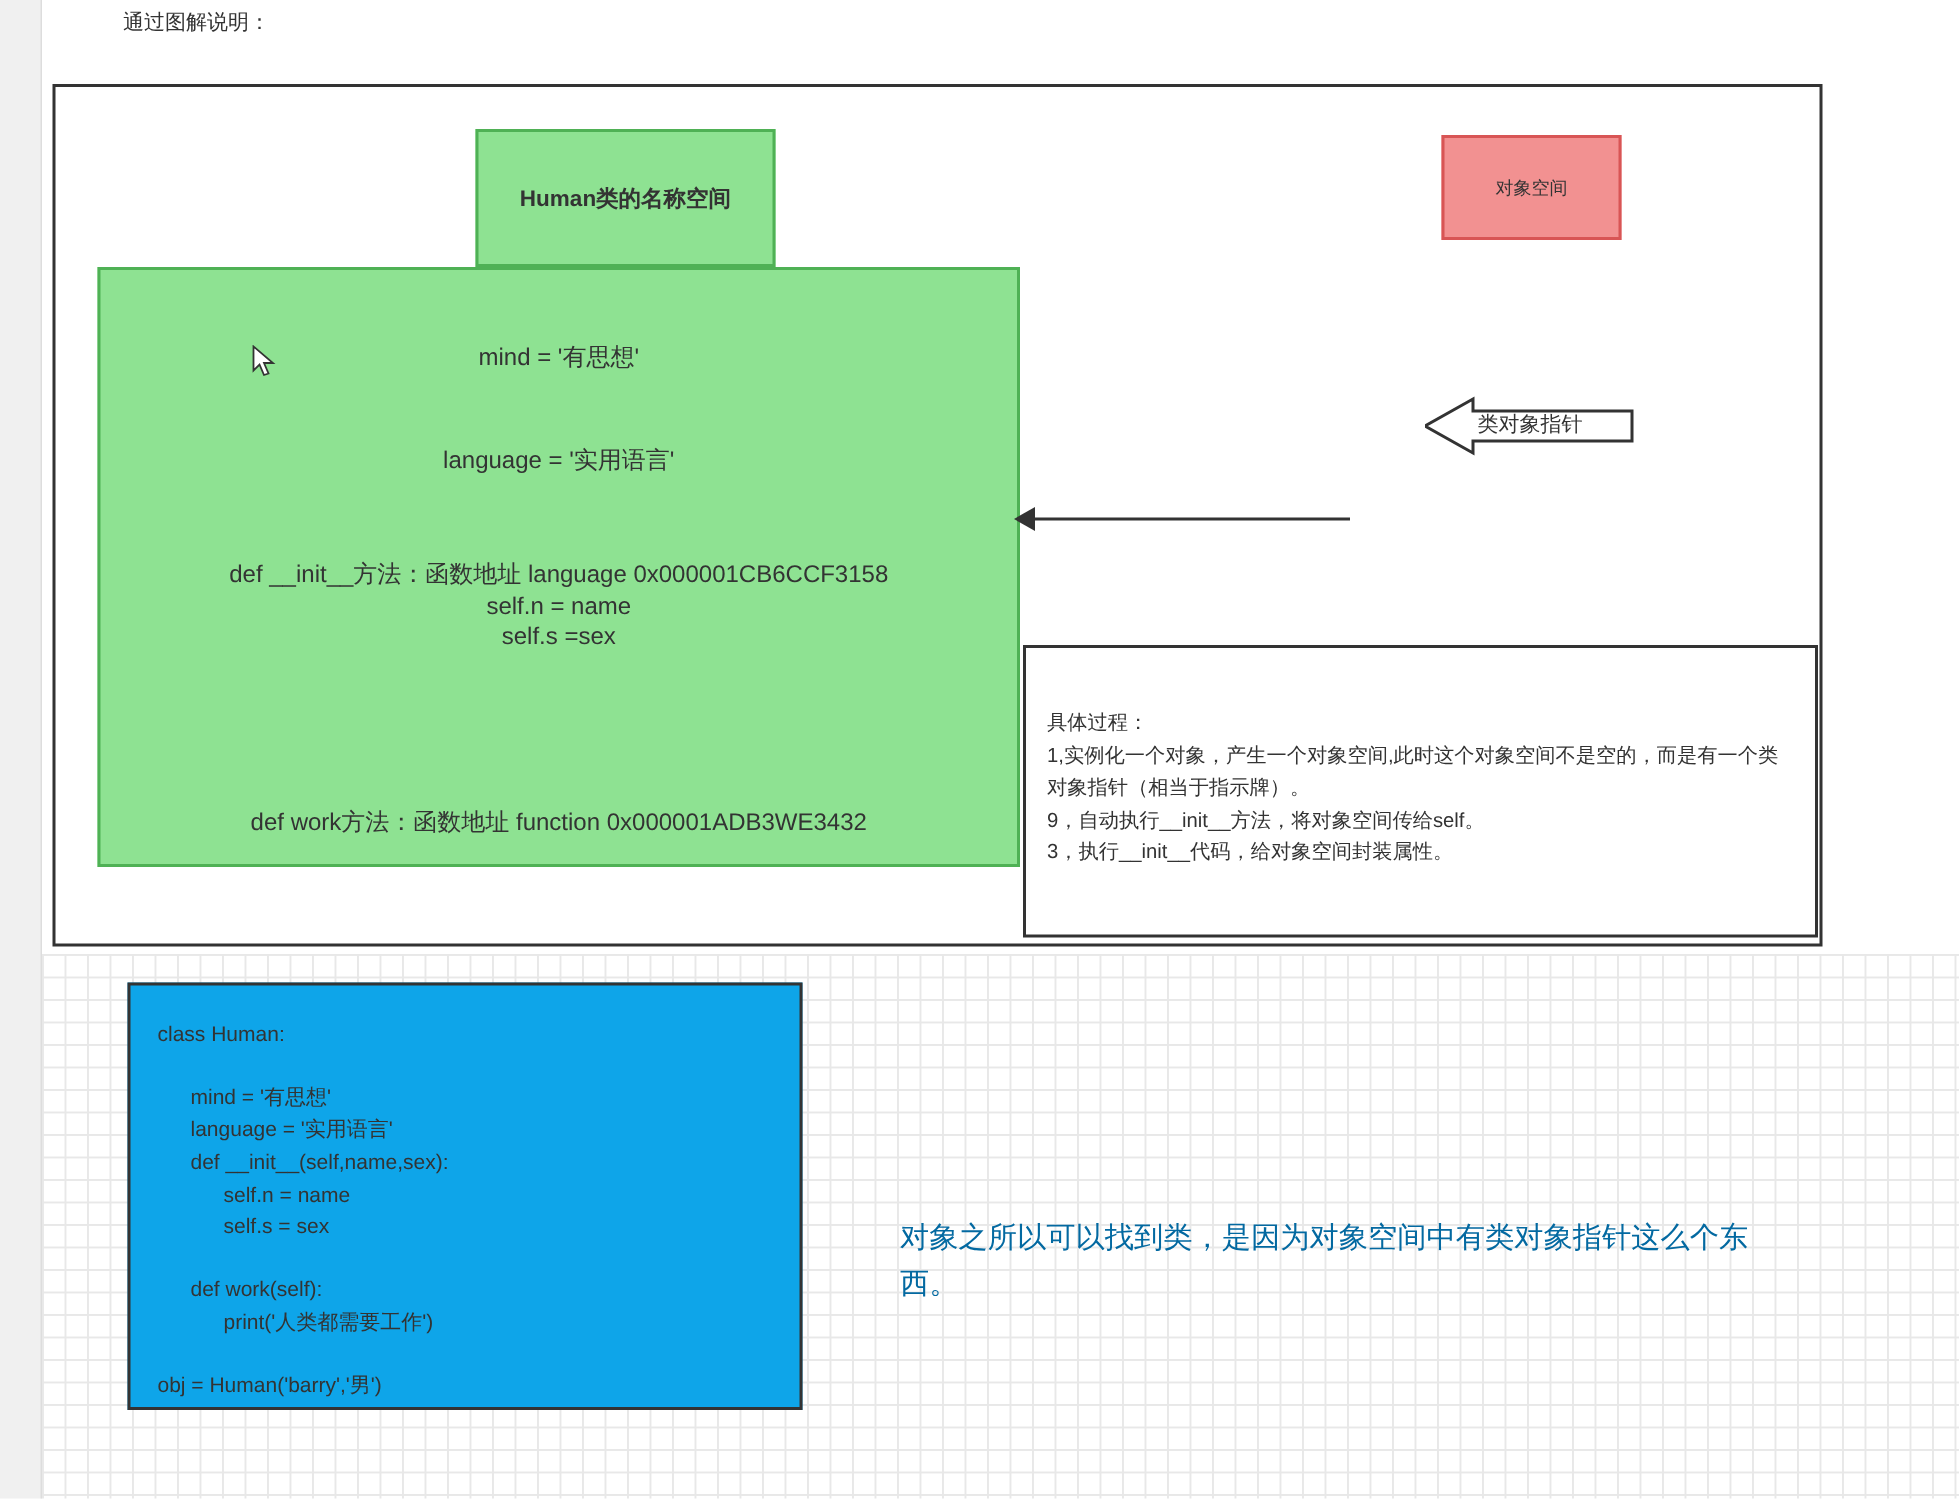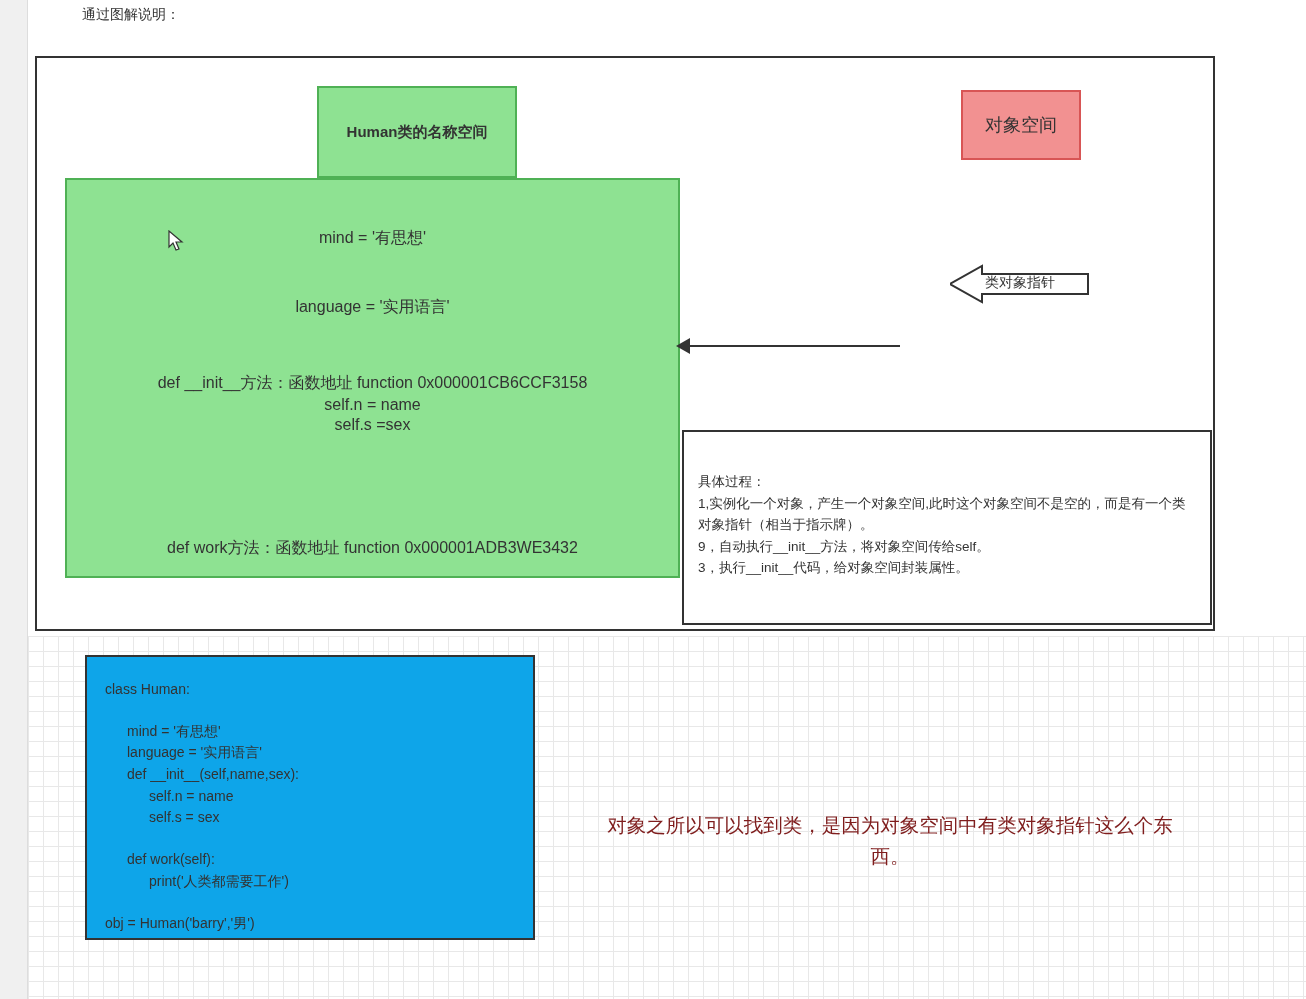--- a/index.html
+++ b/index.html
@@ -88,21 +88,21 @@
       position: absolute;
       left: 961px;
       top: 90px;
       width: 120px;
       height: 70px;
       background: #f29191;
       border: 2px solid #d85555;
       display: flex;
       align-items: center;
       justify-content: center;
-      font-size: 18px;
+      font-size: 12px;
     }
     .obj-circle {
       position: absolute;
       left: 900px;
       top: 160px;
       width: 240px;
       height: 240px;
       border-radius: 50%;
       background: #f29191;
       border: 2px solid #d85555;
@@ -189,43 +189,42 @@
     }
     .code-box .ind1 { padding-left: 22px; }
     .code-box .ind2 { padding-left: 44px; }
     .code-box .blank { height: 20px; }
     .highlight-text {
       position: absolute;
       left: 600px;
       top: 810px;
       width: 580px;
       font-size: 19.5px;
-      color: #7f1d1d;
+      color: #0369a1;
       line-height: 1.6;
-      text-align: center;
     }
   </style>
 </head>
 <body>
 
 <div class="page">
   <div class="left-bar"></div>
 
   <div class="heading">通过图解说明：</div>
 
   <div class="main-box"></div>
 
   <div class="ns-tab">
     <span>Human类的名称空间</span>
   </div>
 
   <div class="ns-body">
     <div class="line1">mind = '有思想'</div>
     <div class="line2">language = '实用语言'</div>
-    <div class="line3">def __init__方法：函数地址 function 0x000001CB6CCF3158</div>
+    <div class="line3">def __init__方法：函数地址 language 0x000001CB6CCF3158</div>
     <div class="line4">self.n = name</div>
     <div class="line5">self.s =sex</div>
     <div class="line6">def work方法：函数地址 function 0x000001ADB3WE3432</div>
   </div>
 
   <div class="cursor">
     <svg width="18" height="22" viewBox="0 0 18 22">
       <path d="M1 1 L1 17 L5 13 L8 20 L11 19 L8 12 L14 12 Z" fill="#fff" stroke="#333" stroke-width="1.2"></path>
     </svg>
   </div>

